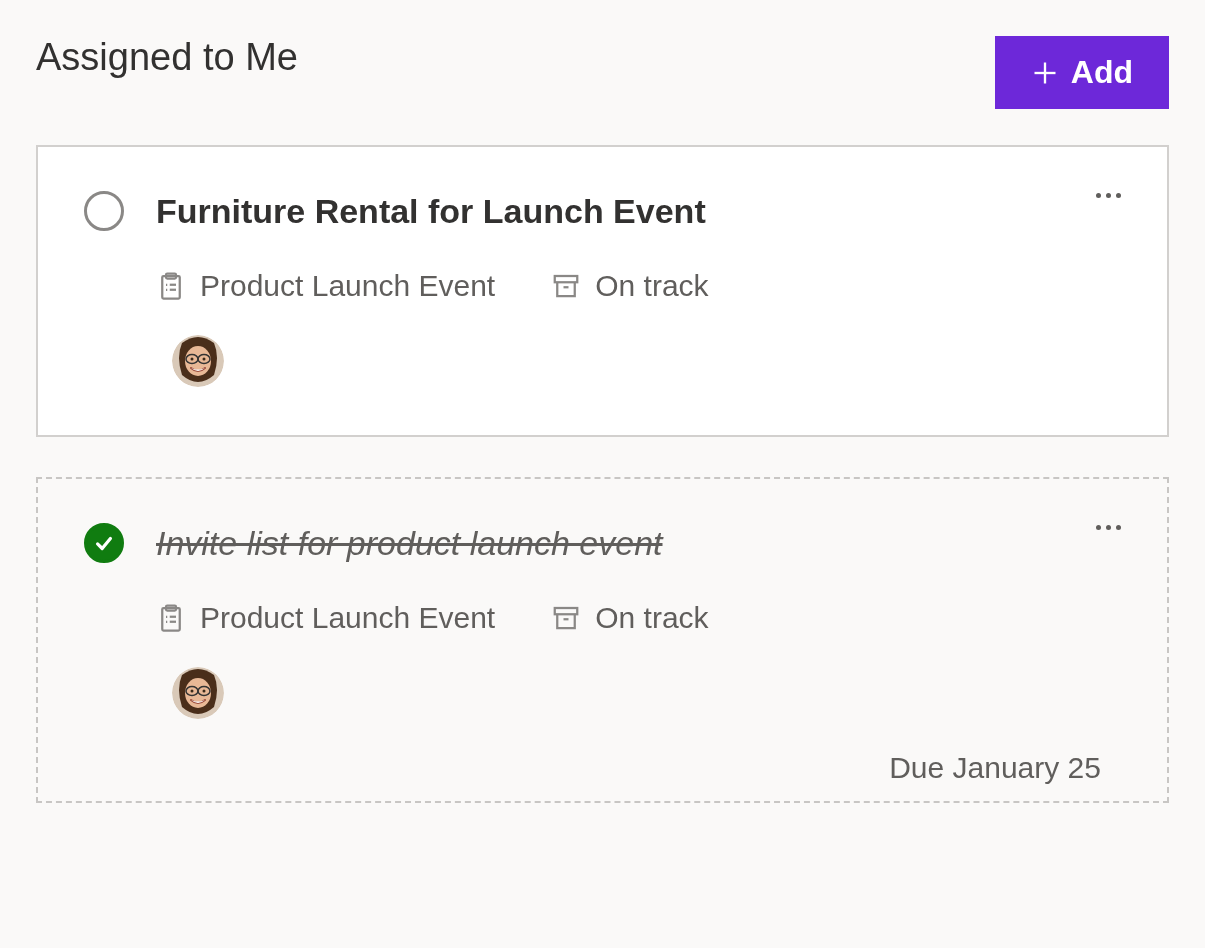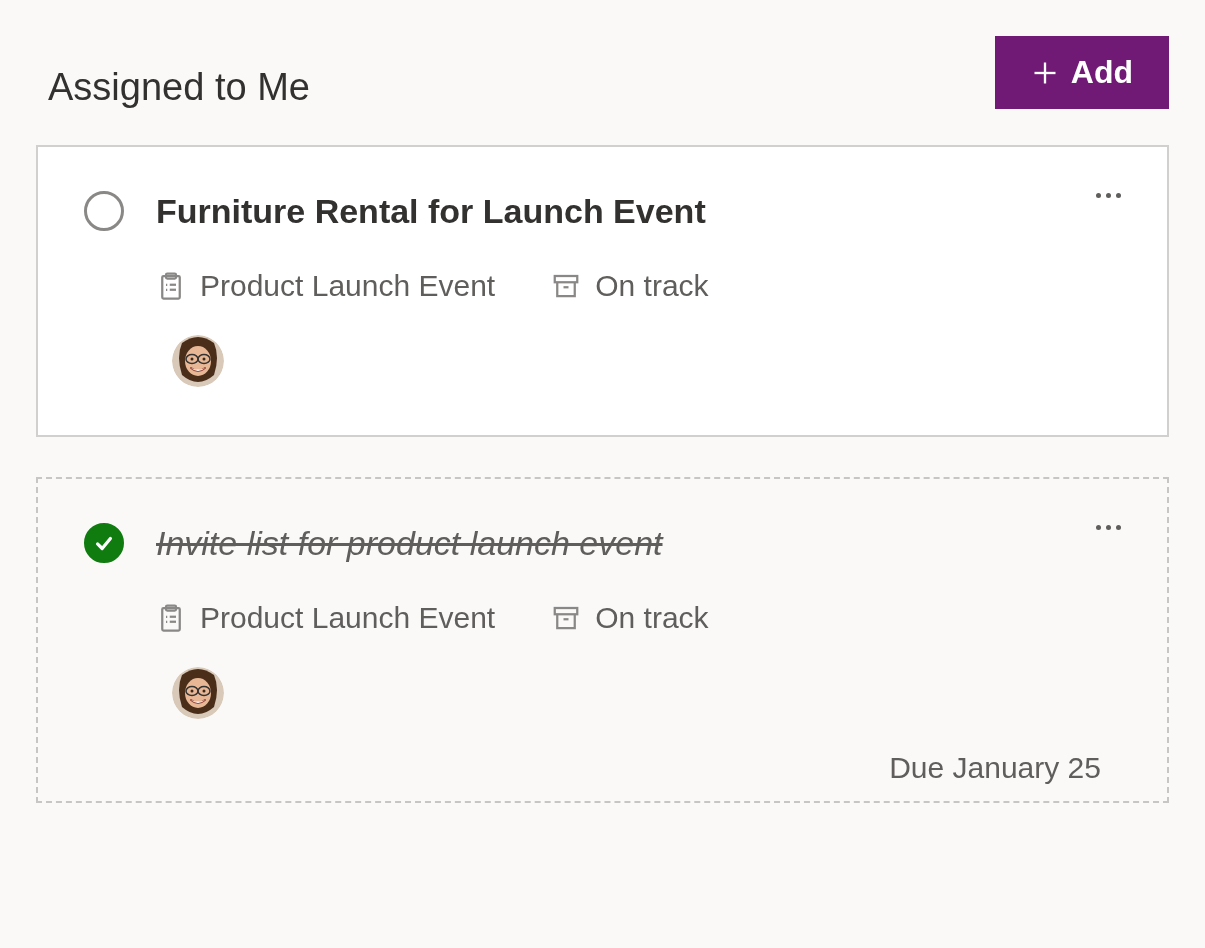--- a/index.html
+++ b/index.html
@@ -10,34 +10,33 @@
     body {
       font-family: 'Segoe UI', -apple-system, BlinkMacSystemFont, sans-serif;
       background: #faf9f8;
       width: 1205px;
       height: 948px;
       padding: 36px;
     }
     .header {
       display: flex;
       justify-content: space-between;
-      align-items: flex-end;
+      align-items: flex-start;
       margin-bottom: 36px;
-      margin-left: 12px;
     }
     .page-title {
       font-size: 38px;
       font-weight: 400;
       color: #323130;
     }
     .add-button {
       display: flex;
       align-items: center;
       gap: 12px;
-      background: #701a75;
+      background: #6d28d9;
       color: #ffffff;
       border: none;
       padding: 18px 36px;
       font-size: 32px;
       font-weight: 600;
       cursor: pointer;
       font-family: inherit;
     }
     .add-button svg {
       width: 28px;

